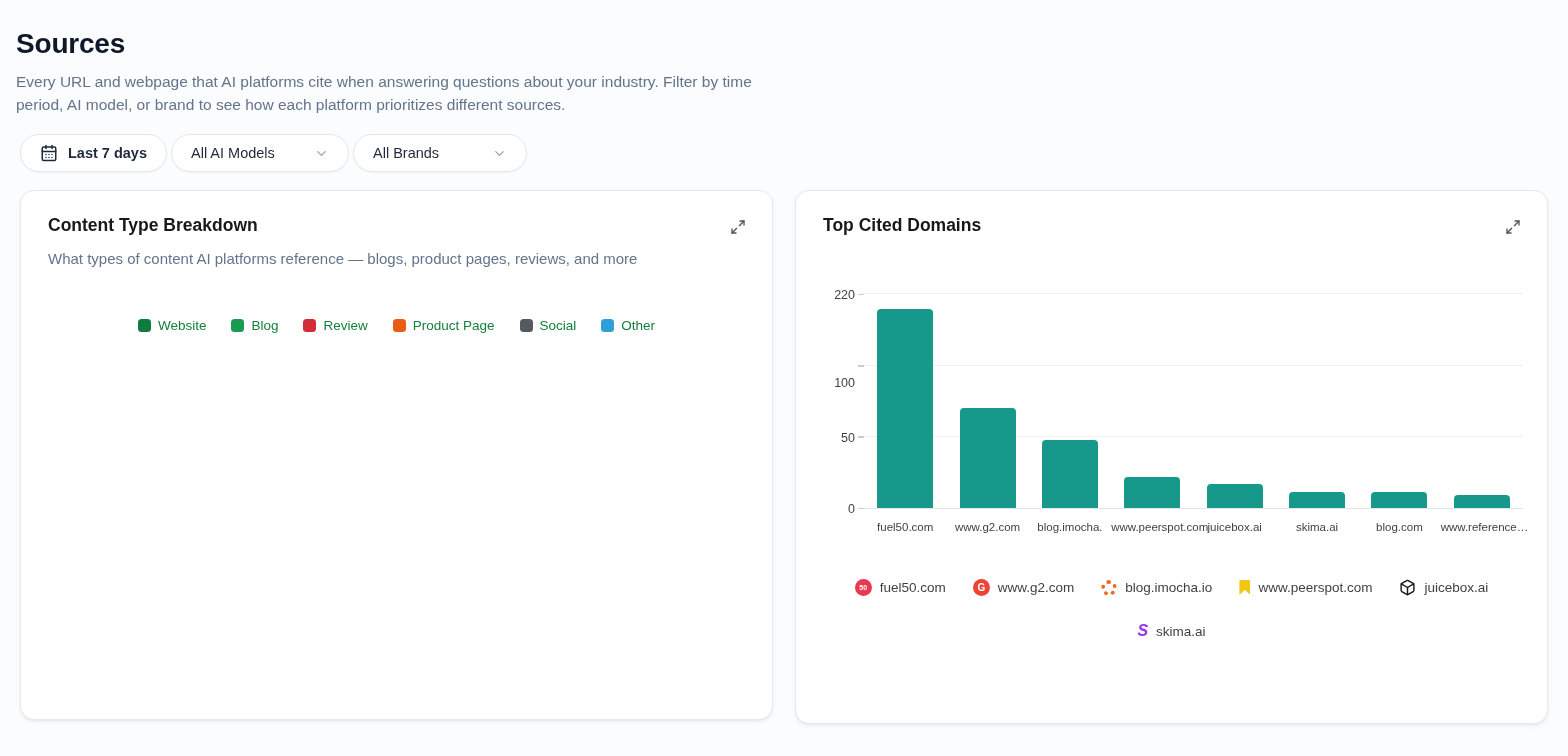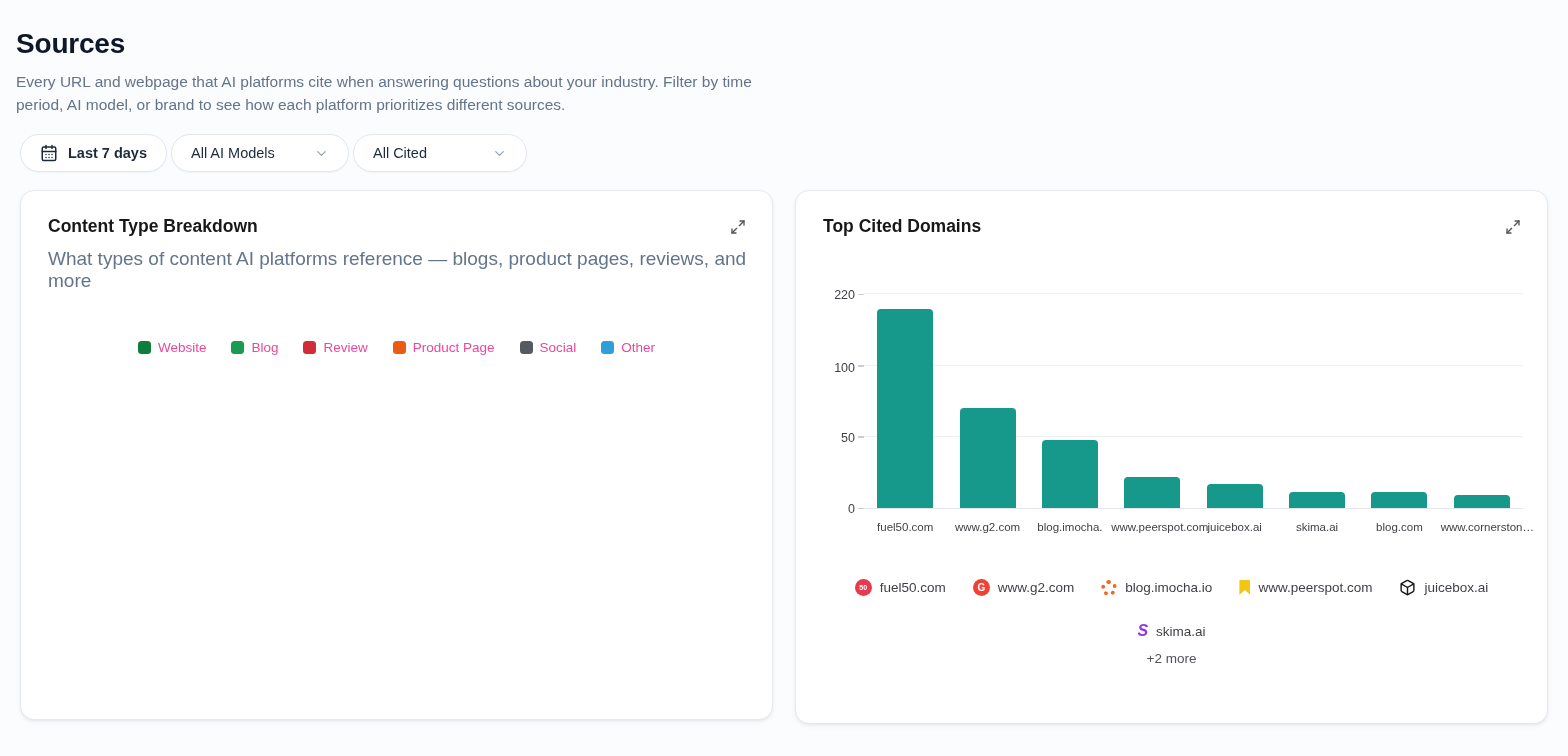--- a/index.html
+++ b/index.html
@@ -36,43 +36,43 @@
 
   
   .cards { display:flex; gap:22px; margin-top:18px; margin-left:4px; }
   .card {
     background:#fff; border:1px solid #e7e9ee; border-radius:14px;
     padding:24px; position:relative;
     box-shadow: 0 1px 2px rgba(15,23,42,.04), 0 2px 5px rgba(15,23,42,.05);
   }
   .card-left  { width:753px; height:530px; }
   .card-right { width:753px; height:534px; }
-  .card-head { display:flex; justify-content:space-between; align-items:center;gap:15px; }
+  .card-head { display:flex; justify-content:space-between; align-items:flex-start;gap:15px; }
   .card-title { font-size:17.5px; font-weight:700; color:#18181b; margin-left:3px; }
-  .card-sub { margin-top:11px; margin-left:3px; font-size:19px; line-height:22px; color:#64748b; }
+  .card-sub { margin-top:11px; margin-left:3px; font-size:15px; line-height:22px; color:#64748b; }
   .card-right .card-sub { max-width: 645px; }
   .expand-btn {
     background:none; border:none; cursor:pointer; padding:2px; margin-top:2px;
     color:#52525b; display:flex;
   }
 
   
   .donut-wrap { position:relative; width:224px; height:224px; margin:40px auto 0; }
   .donut-center {
     position:absolute; inset:0; display:flex; flex-direction:column;
     align-items:center; justify-content:center; pointer-events:none;
   }
   .donut-total { font-size:34px; font-weight:700; color:#2f3136; letter-spacing:-0.5px; }
   .donut-unit { font-size:13.5px; color:#52525b; margin-top:1px; }
   .legend {
     display:flex; justify-content:center; gap:25px; margin-top:48px; flex-wrap:wrap;
   }
   .legend-item { display:flex; align-items:center; gap:7px; cursor:default; }
   .legend-swatch { width:13px; height:13px; border-radius:3.5px; flex:none; }
-  .legend-label { font-size:13.5px; color:#ec4899; }
+  .legend-label { font-size:13.5px; color:#15803d; }
 
   
   .chart-area { margin-top:44px; margin-left:2px; }
   .chart-body { display:flex; }
   .y-col { width:42px; position:relative; height:228px; flex:none; }
   .y-lab {
     position:absolute; right:9px; transform:translateY(50%);
     font-size:12.5px; color:#3f3f46;
   }
   .y-tick { position:absolute; right:0; width:6px; height:1.5px; background:#c9ced6; }
@@ -130,21 +130,21 @@
     <button class="pill select">
       <span>All AI Models</span>
       <span class="icon" style="display:flex">
         <svg width="15" height="15" viewBox="0 0 24 24" fill="none" stroke="#94a3b8" stroke-width="2" stroke-linecap="round" stroke-linejoin="round">
             <polyline points="6 9 12 15 18 9"></polyline>
           </svg>
       </span>
     </button>
 
     <button class="pill select">
-      <span>All Cited</span>
+      <span>All Brands</span>
       <span class="icon" style="display:flex">
         <svg width="15" height="15" viewBox="0 0 24 24" fill="none" stroke="#94a3b8" stroke-width="2" stroke-linecap="round" stroke-linejoin="round">
             <polyline points="6 9 12 15 18 9"></polyline>
           </svg>
       </span>
     </button>
   </div>
 
   <div class="cards">
 
@@ -208,21 +208,21 @@
         </button>
       </div>
 
       <div class="chart-area">
         <div class="chart-body">
           <div class="y-col" id="y-col">
               <div class="y-lab" style="bottom: 0px;">0</div>
               <div class="y-tick" style="bottom: 0px;"></div>
               <div class="y-lab" style="bottom: 71.25px;">50</div>
               <div class="y-tick" style="bottom: 71.25px;"></div>
-              <div class="y-lab" style="bottom: 141px;">100</div>
+              <div class="y-lab" style="bottom: 126px;">100</div>
               <div class="y-tick" style="bottom: 142.5px;"></div>
               <div class="y-lab" style="bottom: 213.75px;">220</div>
               <div class="y-tick" style="bottom: 213.75px;"></div>
             </div>
           <div class="plot-col">
             <div class="plot" id="plot">
                 <div class="gridline" style="bottom: 213.75px;"></div>
                 <div class="gridline" style="bottom: 142.5px;"></div>
                 <div class="gridline" style="bottom: 71.25px;"></div>
               <div class="bars" id="bars">
@@ -253,21 +253,21 @@
                 </div>
             </div>
             <div class="xlabels" id="xlabels">
                 <div class="x-slot"><span>fuel50.com</span></div>
                 <div class="x-slot"><span>www.g2.com</span></div>
                 <div class="x-slot"><span>blog.imocha.</span></div>
                 <div class="x-slot"><span>www.peerspot.com</span></div>
                 <div class="x-slot"><span>juicebox.ai</span></div>
                 <div class="x-slot"><span>skima.ai</span></div>
                 <div class="x-slot"><span>blog.com</span></div>
-                <div class="x-slot"><span>www.cornerston…</span></div>
+                <div class="x-slot"><span>www.reference…</span></div>
               </div>
           </div>
         </div>
       </div>
 
       <div class="fav-row" id="fav-row">
           <div class="fav-item">
             <span class="fav-badge" style="background: rgb(230, 58, 80); font-size: 7px;">50</span>
             <span class="fav-domain">fuel50.com</span>
           </div>
@@ -291,17 +291,16 @@
                 <path d="M12 22.08V12"></path>
               </svg>
             </span>
             <span class="fav-domain">juicebox.ai</span>
           </div>
           <div class="fav-item">
             <span class="fav-s" style="color: rgb(147, 51, 234); font-size: 16px;">S</span>
             <span class="fav-domain">skima.ai</span>
           </div>
         </div>
-      <div class="more-label">+2 more</div>
     </section>
 
   </div>
 </div>
 
 </body></html>

